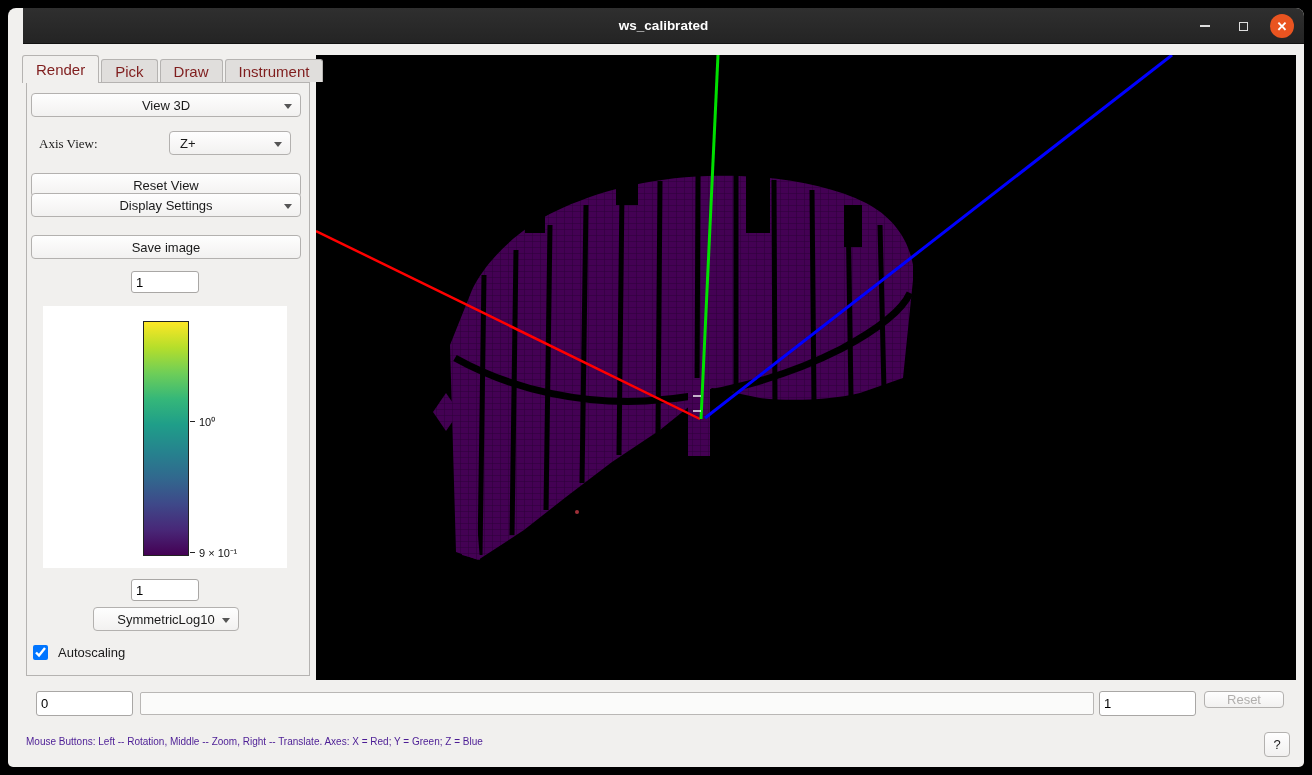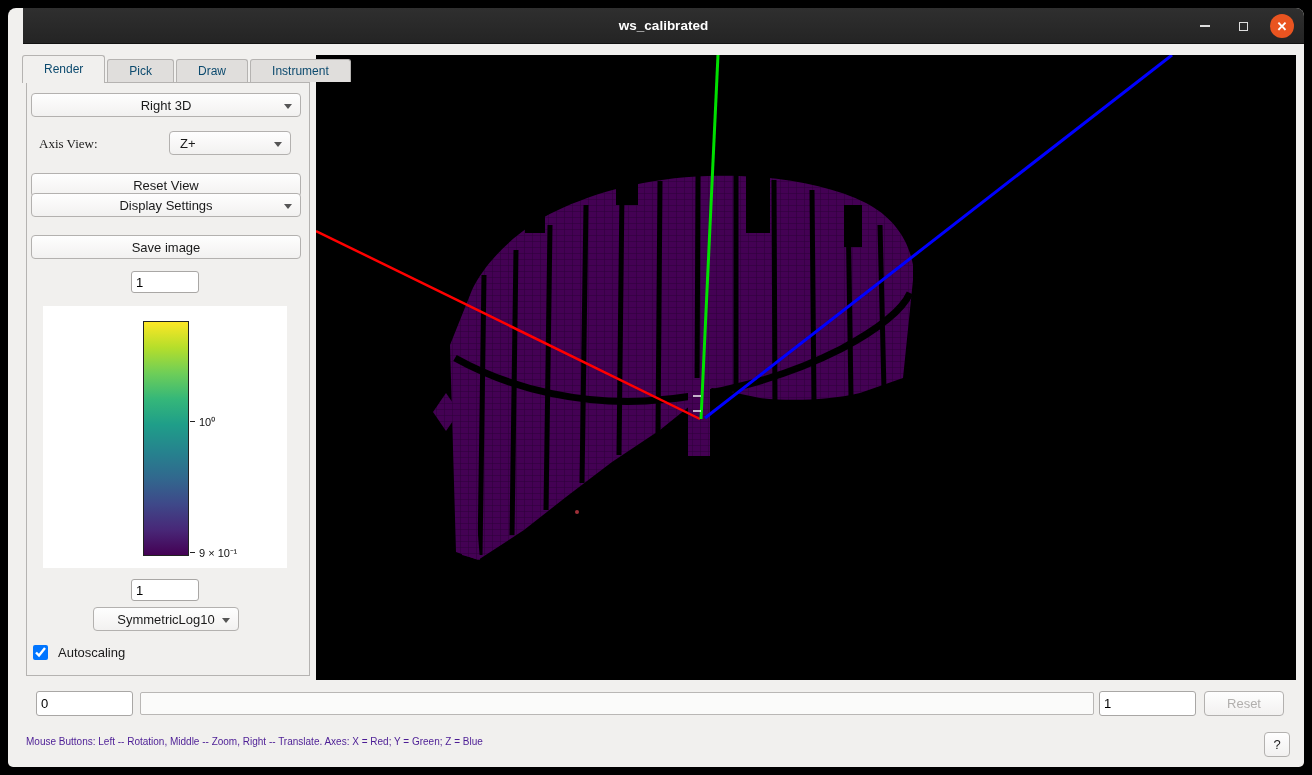--- a/index.html
+++ b/index.html
@@ -19,21 +19,21 @@
   .min-glyph { width:10px; height:2px; background:#dedede; }
   .max-glyph { width:9px; height:9px; border:1.5px solid #dedede; }
   .close-btn { width:24px; height:24px; border-radius:50%; background:#e95420;
                display:flex; align-items:center; justify-content:center; }
   .close-glyph { color:#fff; font-size:13px; line-height:1; font-weight:bold; }
 
   .content { position:absolute; top:36px; left:0; right:0; bottom:0; }
 
   
   .tabbar { position:absolute; left:14px; top:11px; height:27px; display:flex; align-items:flex-end; z-index:3; }
-  .tab { padding:0 21px; font-size:12px; color:#0c4a6e; border:1px solid #b5b3b1;
+  .tab { padding:0 13px; font-size:15px; color:#7f1d1d; border:1px solid #b5b3b1;
          border-bottom:none; border-radius:3px 3px 0 0; margin-right:2px;
          background:#e0dedc; height:23px; line-height:23px; }
   .tab.active { background:#f1f0ee; height:28px; line-height:27px; position:relative; top:1px; }
   .pane { position:absolute; left:18px; top:38px; width:284px; height:594px;
           border:1px solid #b5b3b1; background:#f1f0ee; }
 
   .btn, .combo { position:absolute; height:24px; border:1px solid #b3b1af; border-radius:4px;
           background:linear-gradient(#fefefe,#f2f1f0); font-size:13px; color:#1a1a1a;
           display:flex; align-items:center; justify-content:center; cursor:default; }
   .combo .arrow { position:absolute; right:8px; top:10px; width:0; height:0;
@@ -54,21 +54,21 @@
   .checkrow { position:absolute; left:6px; top:562px; display:flex; align-items:center; gap:10px; }
   .checkrow input { width:15px; height:15px; margin:0; }
   .checkrow .label2 { font-size:13px; color:#1a1a1a; }
 
   
   .viewport { position:absolute; left:308px; top:11px; width:980px; height:625px; background:#000; overflow:hidden; }
 
   
   .trough { position:absolute; left:132px; top:648px; width:954px; height:23px;
             border:1px solid #b9b7b5; border-radius:2px; background:#fbfbfa; }
-  .reset-btn { left:1196px; top:647px; width:80px; height:25px; color:#b1afad; }
+  .reset-btn { left:1196px; top:647px; width:80px; height:17px; color:#b1afad; }
   .help-btn { left:1256px; top:688px; width:26px; height:25px; }
   .status { position:absolute; left:18px; top:692px; font-size:10px; color:#4c1d95; }
 </style>
 </head>
 <body>
 
 <div class="window">
 
   <div class="titlebar">
     <div class="title">ws_calibrated</div>
@@ -90,21 +90,21 @@
     <div class="tabbar">
       <div class="tab active">Render</div>
       <div class="tab">Pick</div>
       <div class="tab">Draw</div>
       <div class="tab">Instrument</div>
     </div>
 
     <div class="pane">
 
       <div class="combo" style="left:4px; top:10px; width:270px;">
-        <span>Right 3D</span>
+        <span>View 3D</span>
         <span class="arrow"></span>
       </div>
 
       <div class="label" style="left:12px; top:53px;">Axis View:</div>
       <div class="combo" style="left:142px; top:48px; width:122px;">
         <span style="position:absolute; left:10px;">Z+</span>
         <span class="arrow"></span>
       </div>
 
       <div class="btn" style="left:4px; top:90px; width:270px;">Reset View</div>

